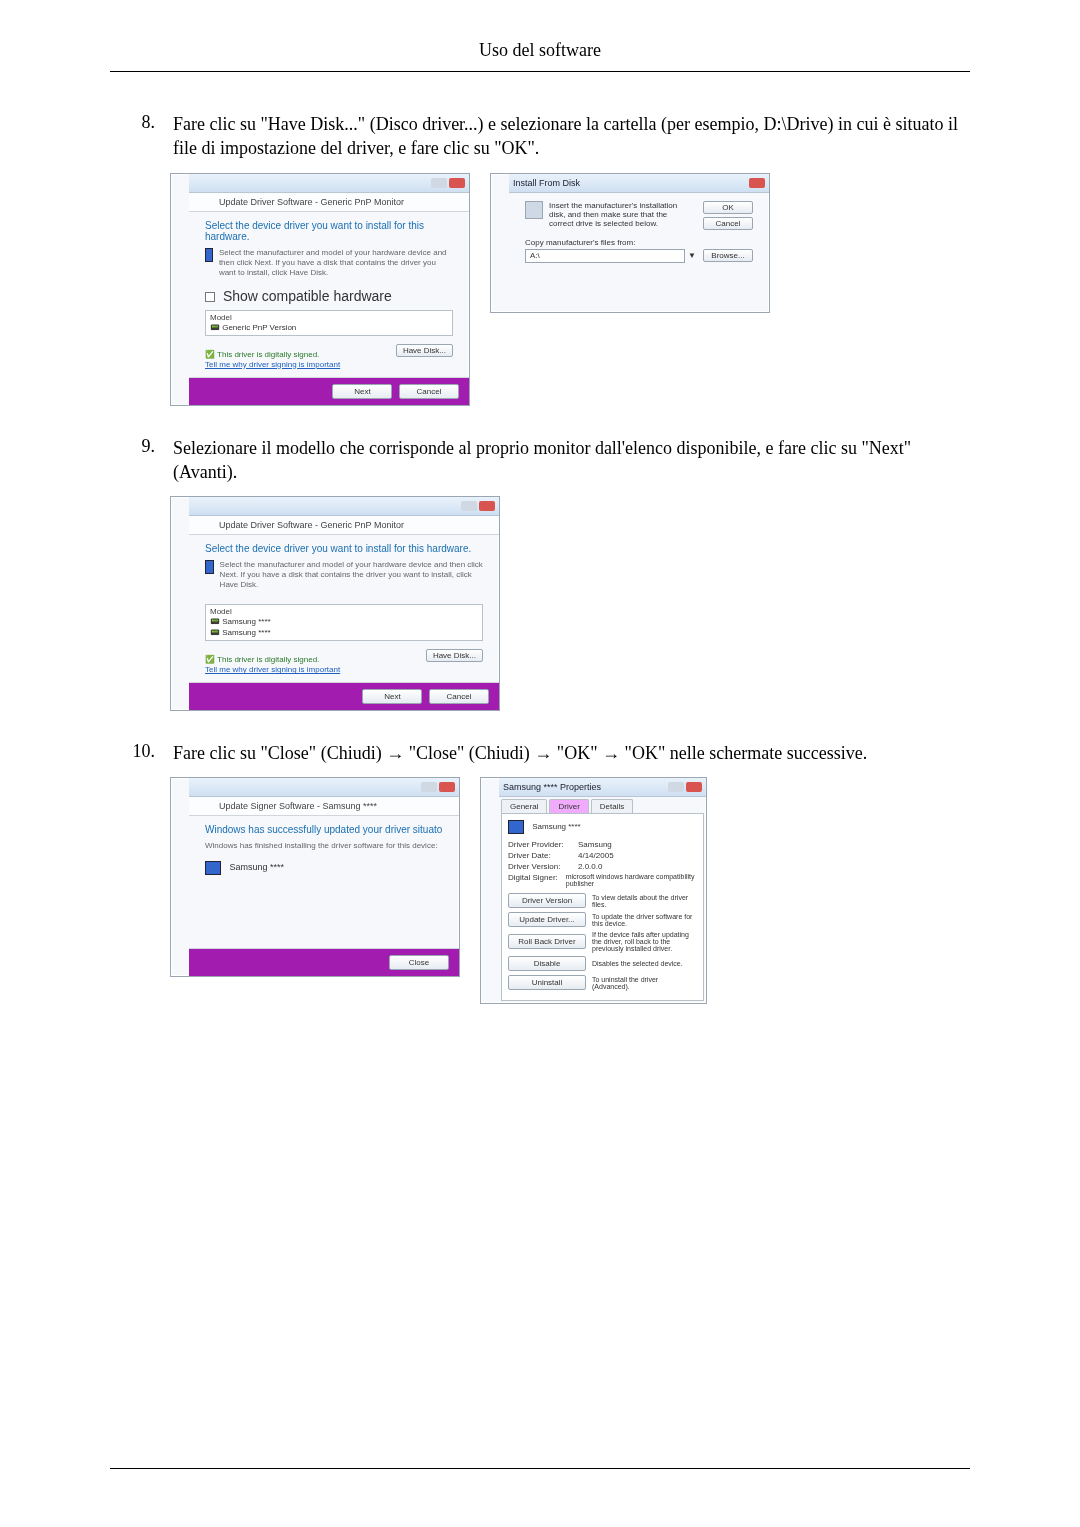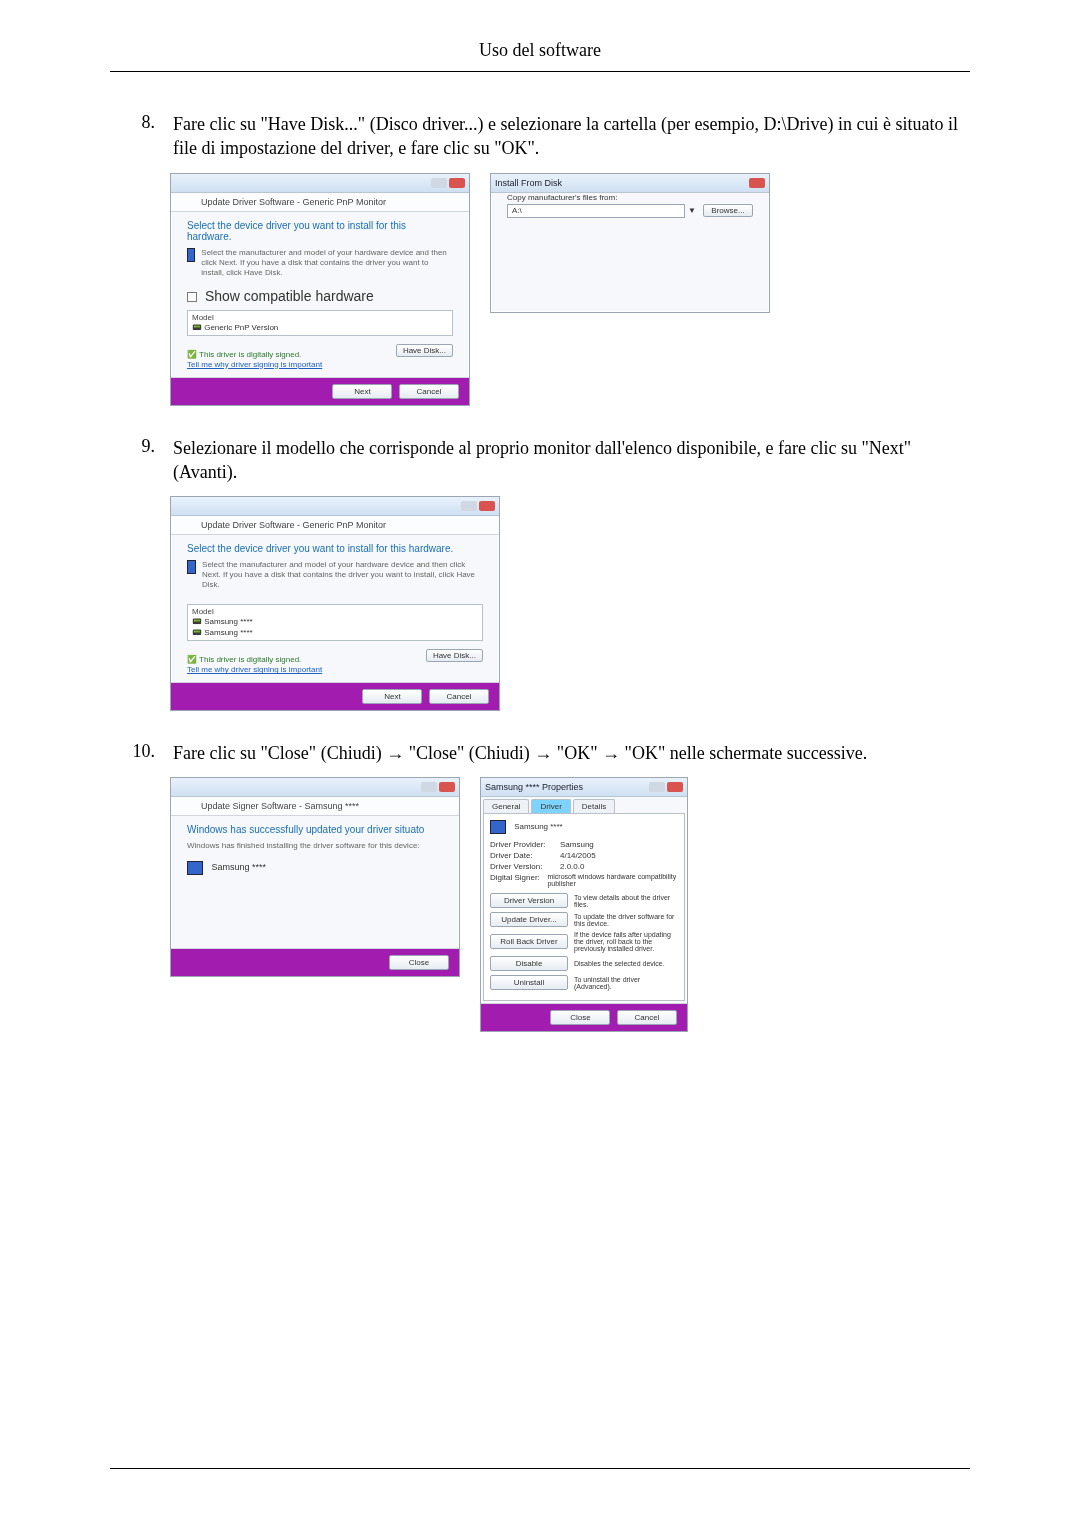--- a/index.html
+++ b/index.html
@@ -59,20 +59,21 @@
   }
   
   .dlg {
     background: #f6f8fb;
     border: 1px solid #9aa7b3;
     font-family: "Segoe UI", Tahoma, sans-serif;
     font-size: 9px;
     color: #333;
     box-sizing: border-box;
     box-shadow: 0 0 0 1px #fff inset;
+    padding-left: 18px;
   }
   .dlg .titlebar {
     height: 18px;
     background: linear-gradient(#e9f2fb, #cfe0f2);
     border-bottom: 1px solid #b8c6d4;
     display: flex;
     align-items: center;
     padding: 0 4px;
     font-size: 9px;
     color: #223;
@@ -181,21 +182,21 @@
   }
   .tabs .tab {
     padding: 2px 8px;
     border: 1px solid #b8c0c8;
     border-bottom: none;
     background: #eef2f6;
     margin-right: 2px;
     border-radius: 2px 2px 0 0;
     text-align: right;
   }
-  .tabs .tab.active { background: #7dd3fc; }
+  .tabs .tab.active { background: #f0abfc; }
   .prop-body {
     background: #fff;
     margin: 0 2px 2px 2px;
     border: 1px solid #b8c0c8;
     border-top: none;
     padding: 6px;
     font-size: 8px;
   }
   .prop-row {
     display: flex;
@@ -287,20 +288,30 @@
       </div>
     </div>
 
     <div class="dlg" style="width:280px;height:140px;">
       <div class="titlebar">
         <span>Install From Disk</span>
         <div class="glass-btns">
             <span class="close"></span>
           </div>
       </div>
+      <div class="body" style="display:flex;">
+        <span class="floppy-icon"></span>
+        <div style="flex:1;">
+          <div style="font-size:8px;">Insert the manufacturer's installation disk, and then make sure that the correct drive is selected below.</div>
+        </div>
+        <div style="margin-left:6px;display:flex;flex-direction:column;gap:3px;">
+          <span class="btn small">OK</span>
+          <span class="btn small">Cancel</span>
+        </div>
+      </div>
       <div class="body" style="padding-top:0;">
         <div style="font-size:8px;">Copy manufacturer's files from:</div>
         <div style="display:flex;align-items:center;margin-top:2px;">
           <span class="drop" style="flex:1;padding:0 4px;font-size:8px;line-height:12px;">A:\</span>
           <span style="font-size:8px;margin:0 3px;">▼</span>
           <span class="btn small">Browse...</span>
         </div>
       </div>
     </div>
   </div>
@@ -372,21 +383,21 @@
         <div style="margin-top:10px;">
           <span class="monitor-icon"></span>
           <span>Samsung ****</span>
         </div>
       </div>
       <div class="btn-row">
         <span class="btn">Close</span>
       </div>
     </div>
 
-    <div class="dlg" style="width:208px;">
+    <div class="dlg" style="width:227px;">
       <div class="titlebar">
         <span>Samsung **** Properties</span>
         <div class="glass-btns">
             <span class="other"></span>
             <span class="close"></span>
           </div>
       </div>
       <div class="tabs">
         <div class="tab">General</div>
         <div class="tab active">Driver</div>
@@ -430,21 +441,17 @@
           <div class="prop-btn-row">
               <span class="btn">Disable</span>
               <span class="desc">Disables the selected device.</span>
             </div>
           <div class="prop-btn-row">
               <span class="btn">Uninstall</span>
               <span class="desc">To uninstall the driver (Advanced).</span>
             </div>
         </div>
       </div>
-      <div class="btn-row">
-        <span class="btn">Close</span>
-        <span class="btn">Cancel</span>
-      </div>
     </div>
   </div>
 
   <hr class="footer-rule">
 </div>
 
 </body></html>

